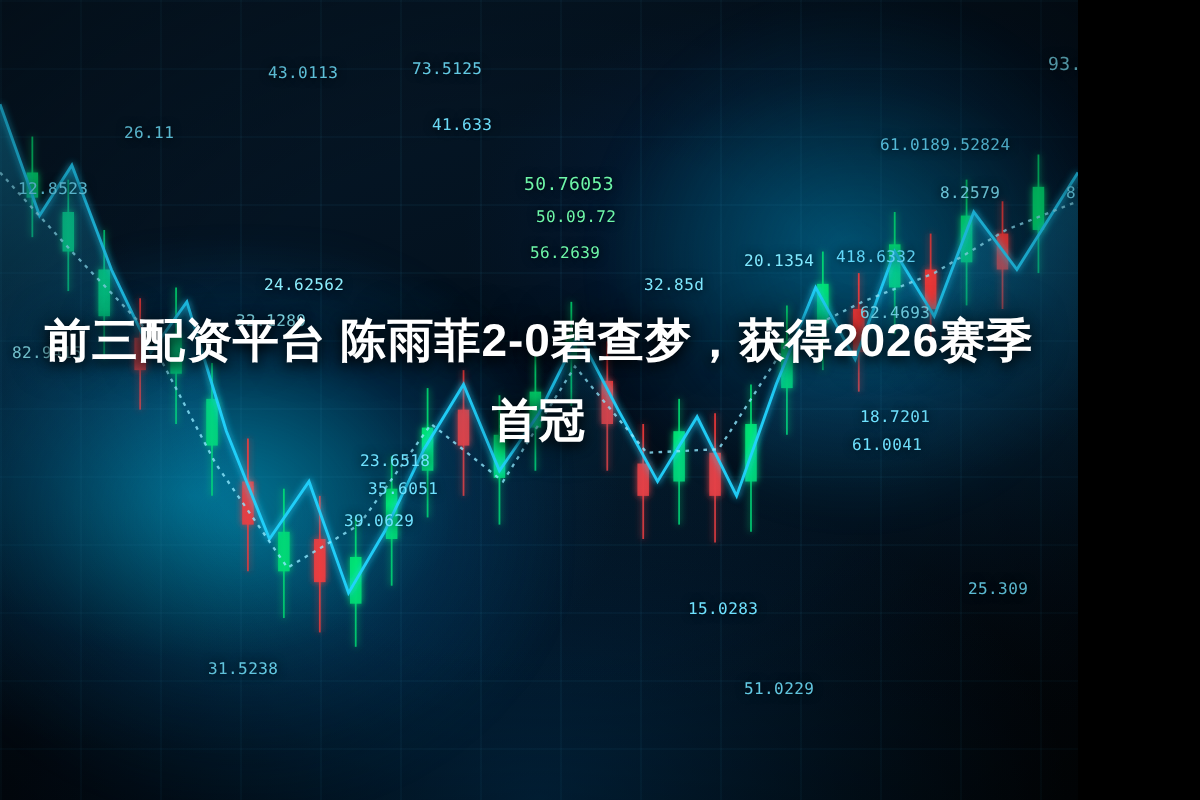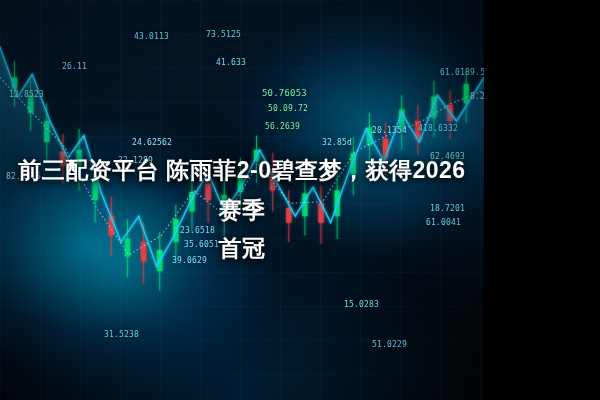--- a/index.html
+++ b/index.html
@@ -2,21 +2,21 @@
 <html><head>
 <meta charset="utf-8">
 <style>
   html, body {
     margin: 0;
     padding: 0;
     background: #000;
   }
   #stage {
     position: relative;
-    width: 484px;
+    width: 539px;
     height: 400px;
     overflow: hidden;
     background: #04121f;
     font-family: "Liberation Sans", sans-serif;
   }
 
   
   .bg-base {
     position: absolute;
     inset: 0;
@@ -80,21 +80,21 @@
     font-size: 23px;
     font-weight: bold;
     line-height: 40px;
     letter-spacing: .5px;
     text-shadow:
       0 2px 6px rgba(0,0,0,0.9),
       0 0 18px rgba(0,0,0,0.8);
     padding: 0 12px;
     box-sizing: border-box;
   }
-  .headline .line2 { display: block; font-family: Liberation Mono, monospace; }
+  .headline .line2 { display: block; }
 </style>
 </head>
 <body>
 
 <div id="stage">
 
   <div class="bg-base"></div>
   <div class="bg-glow-left"></div>
   <div class="bg-glow-right"></div>
   <div class="grid"></div>

